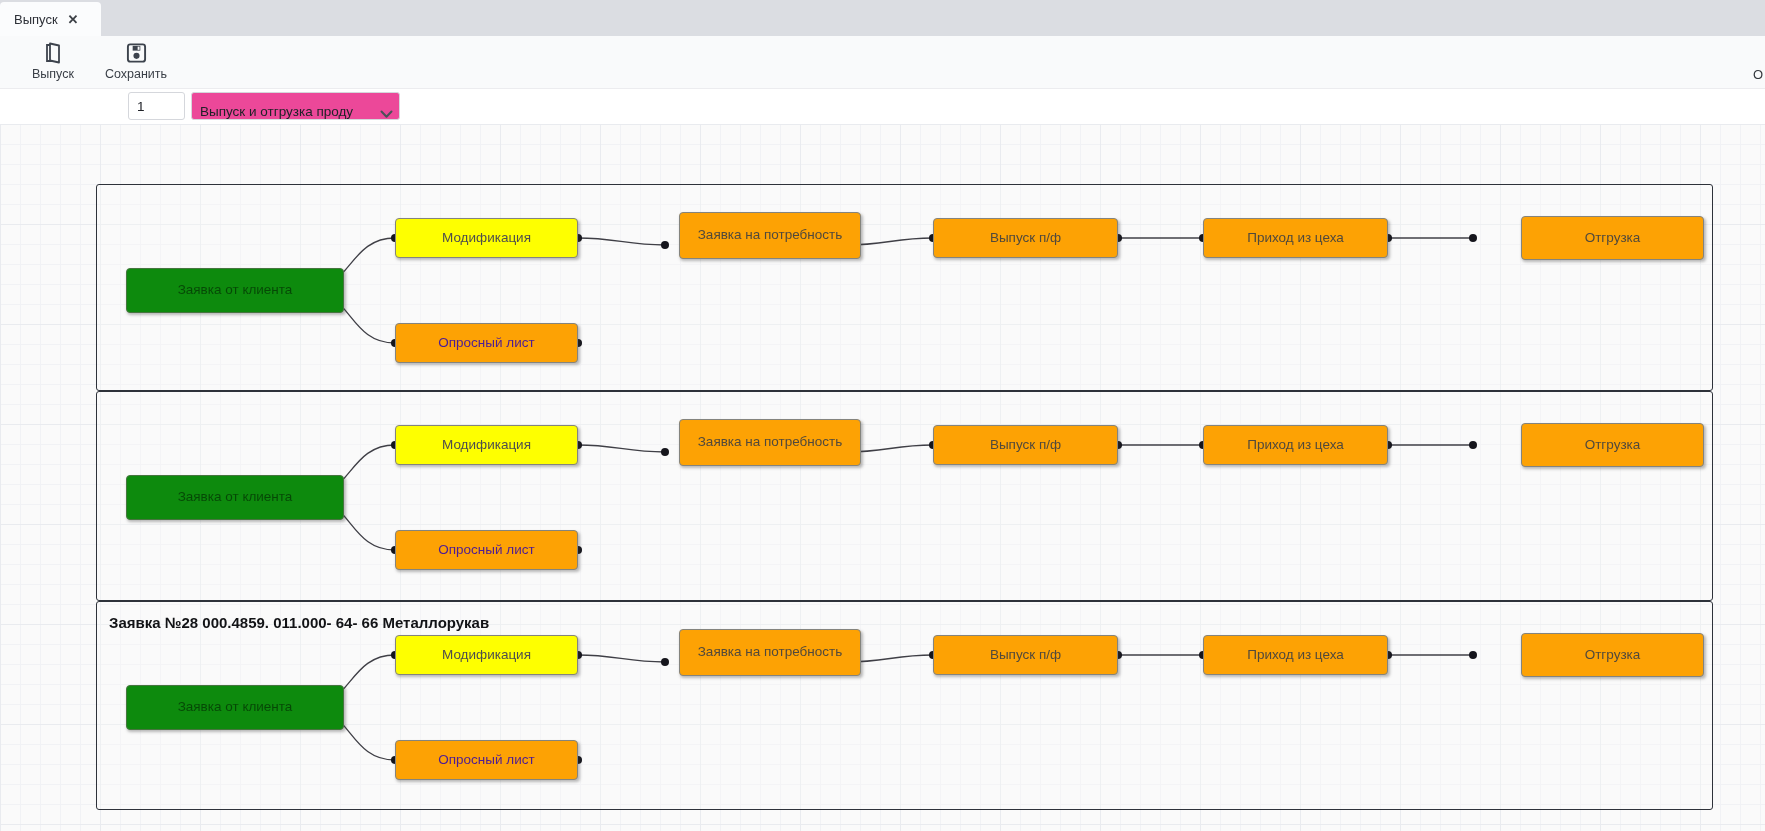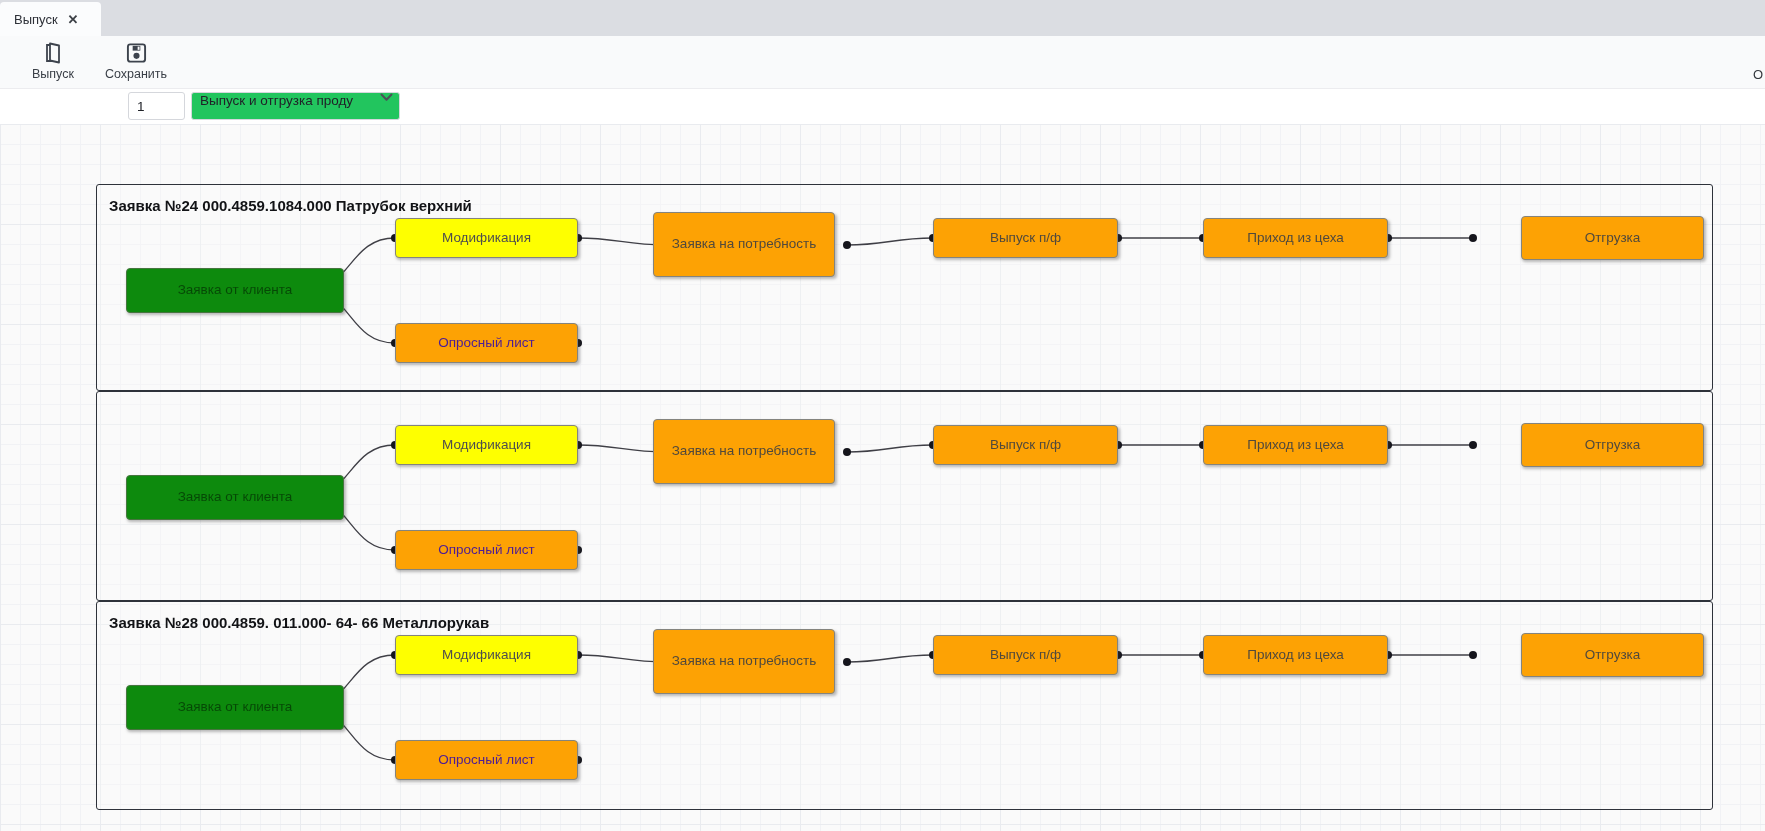--- a/index.html
+++ b/index.html
@@ -28,22 +28,22 @@
     color:#33373d; }
 
   
   .paramrow { position:absolute; left:0; top:89px; width:1765px; height:35px;
     background:#ffffff; }
   .param-label { position:absolute; left:8px; top:8px; font-size:13.5px; color:#41454c;margin-top:36px; }
   .param-number { position:absolute; left:128px; top:3px; width:57px; height:28px;
     border:1px solid #d5d7dc; border-radius:3px; font-size:13.5px; color:#202228;
     padding:0 8px; background:#fff; font-family:"Liberation Sans", sans-serif; }
   .param-combo { position:absolute; left:191px; top:3px; width:209px; height:28px;
-    border:1px solid #d5d7dc; border-radius:3px; background:#22c55e; display:flex;
-    align-items:flex-start; cursor:pointer; }
+    border:1px solid #d5d7dc; border-radius:3px; background:#ec4899; display:flex;
+    align-items:flex-end; cursor:pointer; }
   .param-combo-value { flex:1; font-size:13.5px; color:#202228; padding-left:8px;
     white-space:nowrap; overflow:hidden; }
   .combo-chevron { width:26px; display:flex; align-items:center; justify-content:center; }
 
   
   .canvas { position:absolute; left:0; top:124px; width:1765px; height:707px;
     background-color:#fafafa;
     background-image:
       linear-gradient(#e9ebef 1px, transparent 1px),
       linear-gradient(90deg, #e9ebef 1px, transparent 1px),
@@ -66,21 +66,21 @@
   .node { position:absolute; display:flex; align-items:center; justify-content:center;
     text-align:center; font-size:13.5px; line-height:1.35; border-radius:4px;
     border:1px solid #84847e; box-shadow:1.5px 2px 3px rgba(60,60,60,0.35);
     cursor:pointer; padding:2px 6px; }
   .node-start { left:29px;  top:83px;  width:218px; height:45px;
     background:#0d8a0d; border-color:#46753f; color:rgba(0,20,0,0.55); }
   .node-modification { left:298px; top:33px; width:183px; height:40px;
     background:#feff00; color:#4e4e4e; }
   .node-questionnaire { left:298px; top:138px; width:183px; height:40px;
     background:#fda204; color:#4c1d95; }
-  .node-demand { left:556px; top:27px; width:182px; height:65px;
+  .node-demand { left:582px; top:27px; width:182px; height:47px;
     background:#fda204; color:#51493c; }
   .node-release { left:836px; top:33px; width:185px; height:40px;
     background:#fda204; color:#51493c; }
   .node-arrival { left:1106px; top:33px; width:185px; height:40px;
     background:#fda204; color:#51493c; }
   .node-shipment { left:1376px; top:31px; width:183px; height:44px;
     background:#fda204; color:#51493c;margin-left:48px; }
 </style>
 </head>
 <body>
@@ -149,21 +149,20 @@
         <circle cx="481" cy="158" r="4"></circle>
           <circle cx="568" cy="60" r="4"></circle>
         <circle cx="750" cy="60" r="4"></circle>
           <circle cx="836" cy="53" r="4"></circle>
         <circle cx="1021" cy="53" r="4"></circle>
           <circle cx="1106" cy="53" r="4"></circle>
         <circle cx="1291" cy="53" r="4"></circle>
           <circle cx="1376" cy="53" r="4"></circle>
       </g>
     </svg>
-    <div class="group-title">Заявка №24 000.4859.1084.000 Патрубок верхний</div>
     <div class="node node-start">Заявка от клиента</div>
     <div class="node node-modification">Модификация</div>
     <div class="node node-questionnaire">Опросный лист</div>
     <div class="node node-demand">Заявка на потребность</div>
     <div class="node node-release">Выпуск п/ф</div>
     <div class="node node-arrival">Приход из цеха</div>
     <div class="node node-shipment">Отгрузка</div>
   </div>
 
   <div class="group g2">

